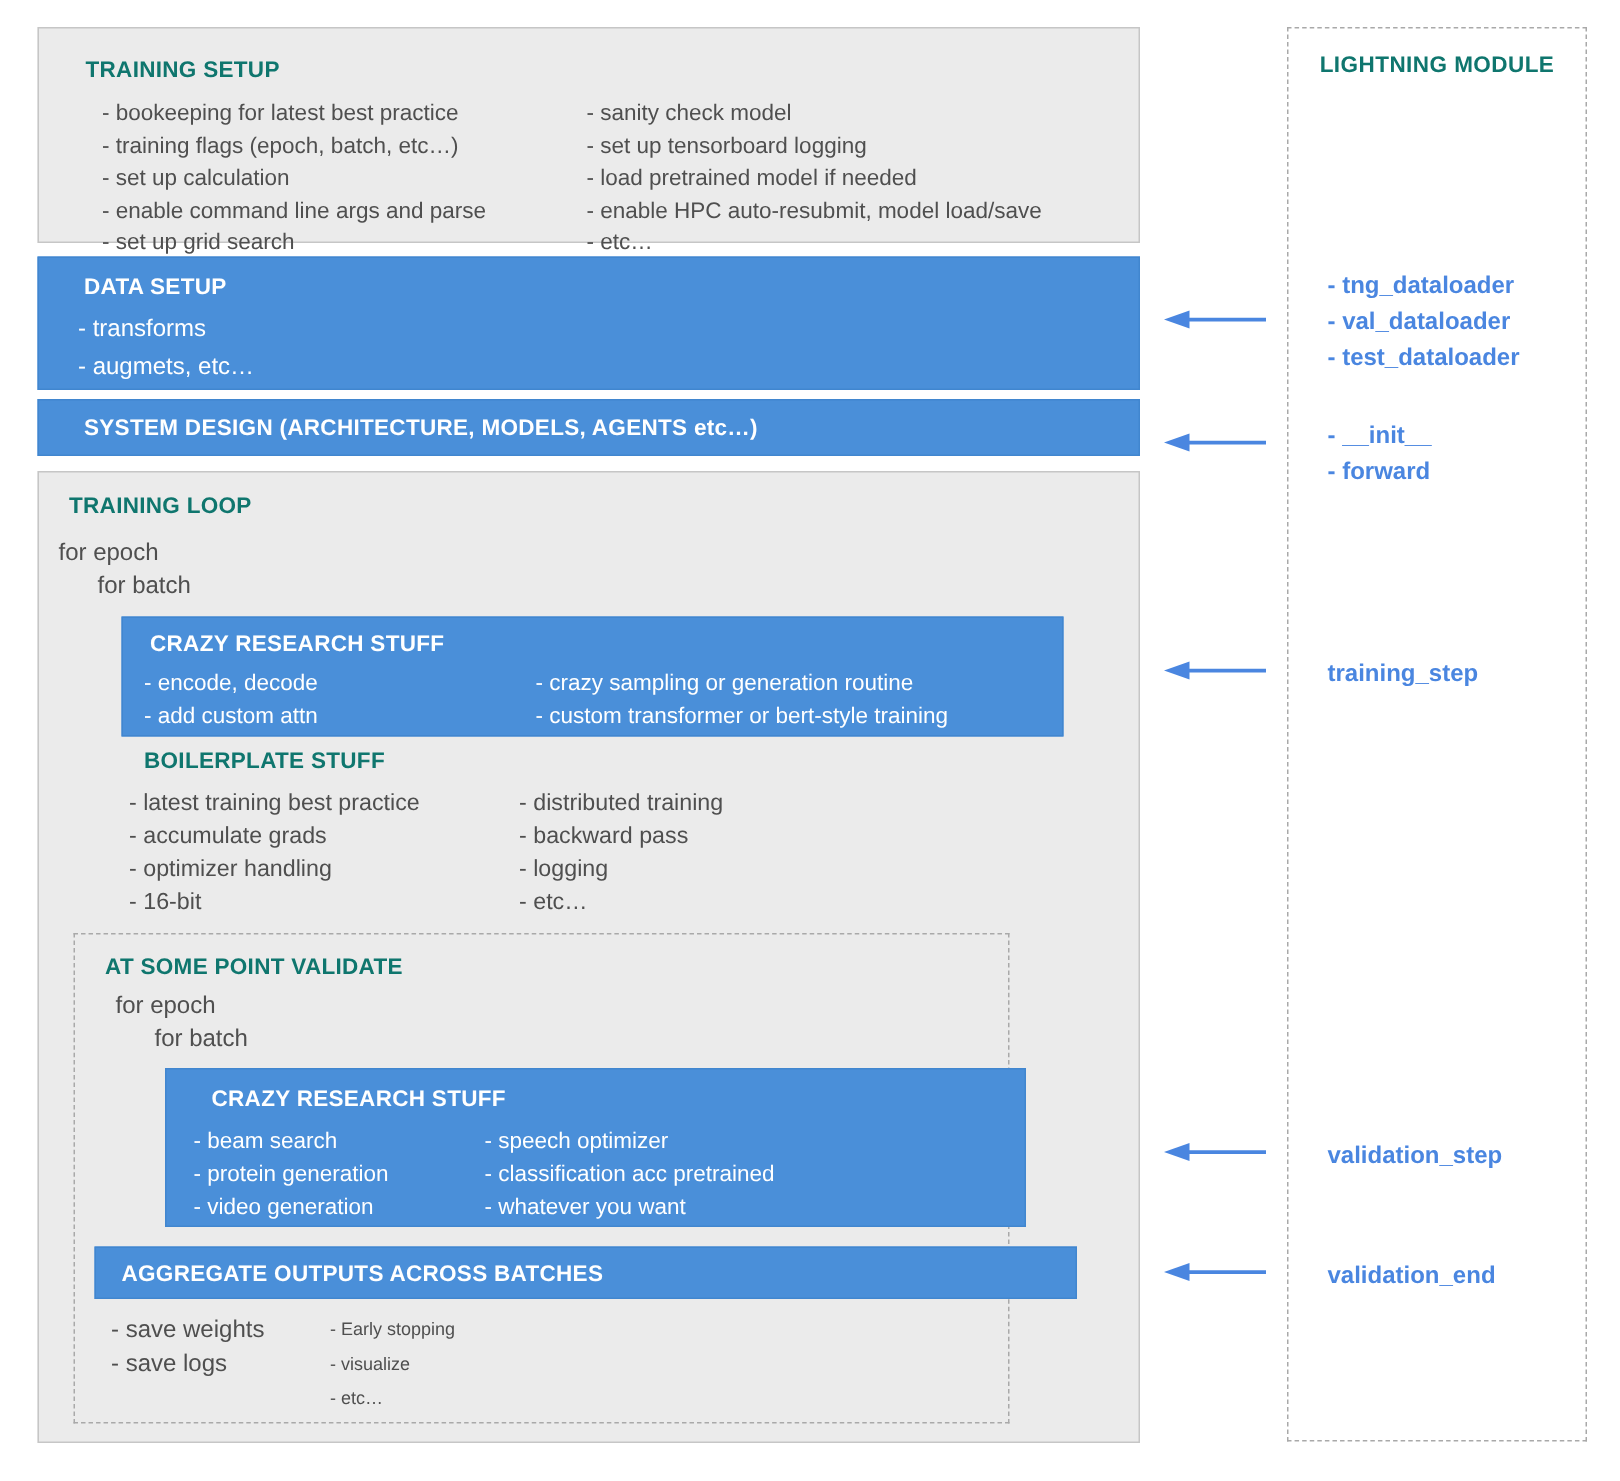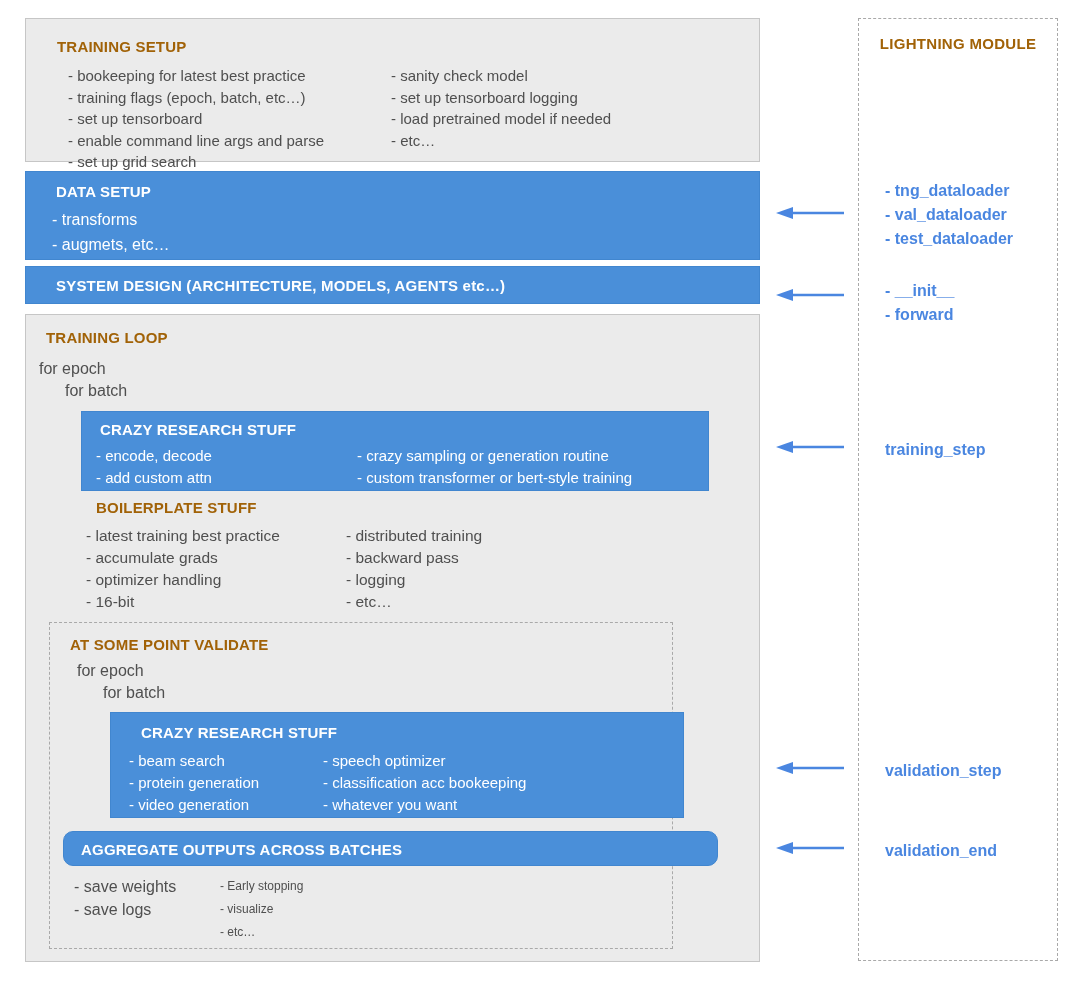--- a/index.html
+++ b/index.html
@@ -6,48 +6,49 @@
   .canvas {
     position:relative; width:1080px; height:987px; background:#ffffff;
     font-family:"Liberation Sans", sans-serif; overflow:hidden;
   }
   
   .gray-panel { position:absolute; background:#ebebeb; border:1px solid #c6c6c6; box-sizing:border-box; }
   .blue-box   { position:absolute; background:#4a8fd9; border:1px solid #4186cf; box-sizing:border-box; }
   .dashed-box { position:absolute; border:1px dashed #a9a9a9; box-sizing:border-box; background:transparent; }
 
   
-  .panel-title { position:absolute; font-size:15px; font-weight:bold; color:#a16207; letter-spacing:.2px; white-space:nowrap; }
+  .panel-title { position:absolute; font-size:15px; font-weight:bold; color:#0f766e; letter-spacing:.2px; white-space:nowrap; }
   .blue-title  { font-size:15px; font-weight:bold; color:#ffffff; letter-spacing:.2px; white-space:nowrap; }
   .body-col    { position:absolute; font-size:15px; color:#4f4f4f; line-height:21.5px; white-space:nowrap; }
   .blue-col    { position:absolute; font-size:15px; color:#ffffff; line-height:22px; white-space:nowrap; }
   .loop-line   { position:absolute; font-size:16px; color:#4f4f4f; white-space:nowrap; }
   .lm-item     { position:absolute; font-size:16px; font-weight:bold; color:#4a86e0; line-height:24px; white-space:nowrap; }
 
   .abs { position:absolute; }
   .arrow { position:absolute; width:70px; height:14px; }
 </style>
 </head>
 <body>
 
 <div class="canvas">
 
   <div class="gray-panel" style="left:25px; top:18px; width:735px; height:144px;">
     <div class="panel-title" style="left:31px; top:19px;">TRAINING SETUP</div>
     <div class="body-col" style="left:42px; top:46px;">
       <div>- bookeeping for latest best practice</div>
       <div>- training flags (epoch, batch, etc…)</div>
-      <div>- set up tensorboard</div>
+      <div>- set up calculation</div>
       <div>- enable command line args and parse</div>
       <div>- set up grid search</div>
     </div>
     <div class="body-col" style="left:365px; top:46px;">
       <div>- sanity check model</div>
       <div>- set up tensorboard logging</div>
       <div>- load pretrained model if needed</div>
+      <div>- enable HPC auto-resubmit, model load/save</div>
       <div>- etc…</div>
     </div>
   </div>
 
   <div class="blue-box" style="left:25px; top:171px; width:735px; height:89px;">
     <div class="blue-title abs" style="left:30px; top:11px;">DATA SETUP</div>
     <div class="blue-col" style="left:26px; top:35px; font-size:16px; line-height:25px;">
       <div>- transforms</div>
       <div>- augmets, etc…</div>
     </div>
@@ -95,26 +96,26 @@
 
       <div class="blue-box" style="left:60px; top:89px; width:574px; height:106px;">
         <div class="blue-title abs" style="left:30px; top:11px;">CRAZY RESEARCH STUFF</div>
         <div class="blue-col" style="left:18px; top:37px;">
           <div>- beam search</div>
           <div>- protein generation</div>
           <div>- video generation</div>
         </div>
         <div class="blue-col" style="left:212px; top:37px;">
           <div>- speech optimizer</div>
-          <div>- classification acc bookeeping</div>
+          <div>- classification acc pretrained</div>
           <div>- whatever you want</div>
         </div>
       </div>
 
-      <div class="blue-box" style="left:13px; top:208px; width:655px; height:35px;border-radius:10px;">
+      <div class="blue-box" style="left:13px; top:208px; width:655px; height:35px;">
         <div class="blue-title abs" style="left:17px; top:9px;">AGGREGATE OUTPUTS ACROSS BATCHES</div>
       </div>
       <div class="body-col" style="left:24px; top:252px; font-size:16px; line-height:23px; color:#4f4f4f;">
         <div>- save weights</div>
         <div>- save logs</div>
       </div>
       <div class="body-col" style="left:170px; top:252px; font-size:12px; line-height:23px; color:#4f4f4f;">
         <div>- Early stopping</div>
         <div>- visualize</div>
         <div>- etc…</div>

